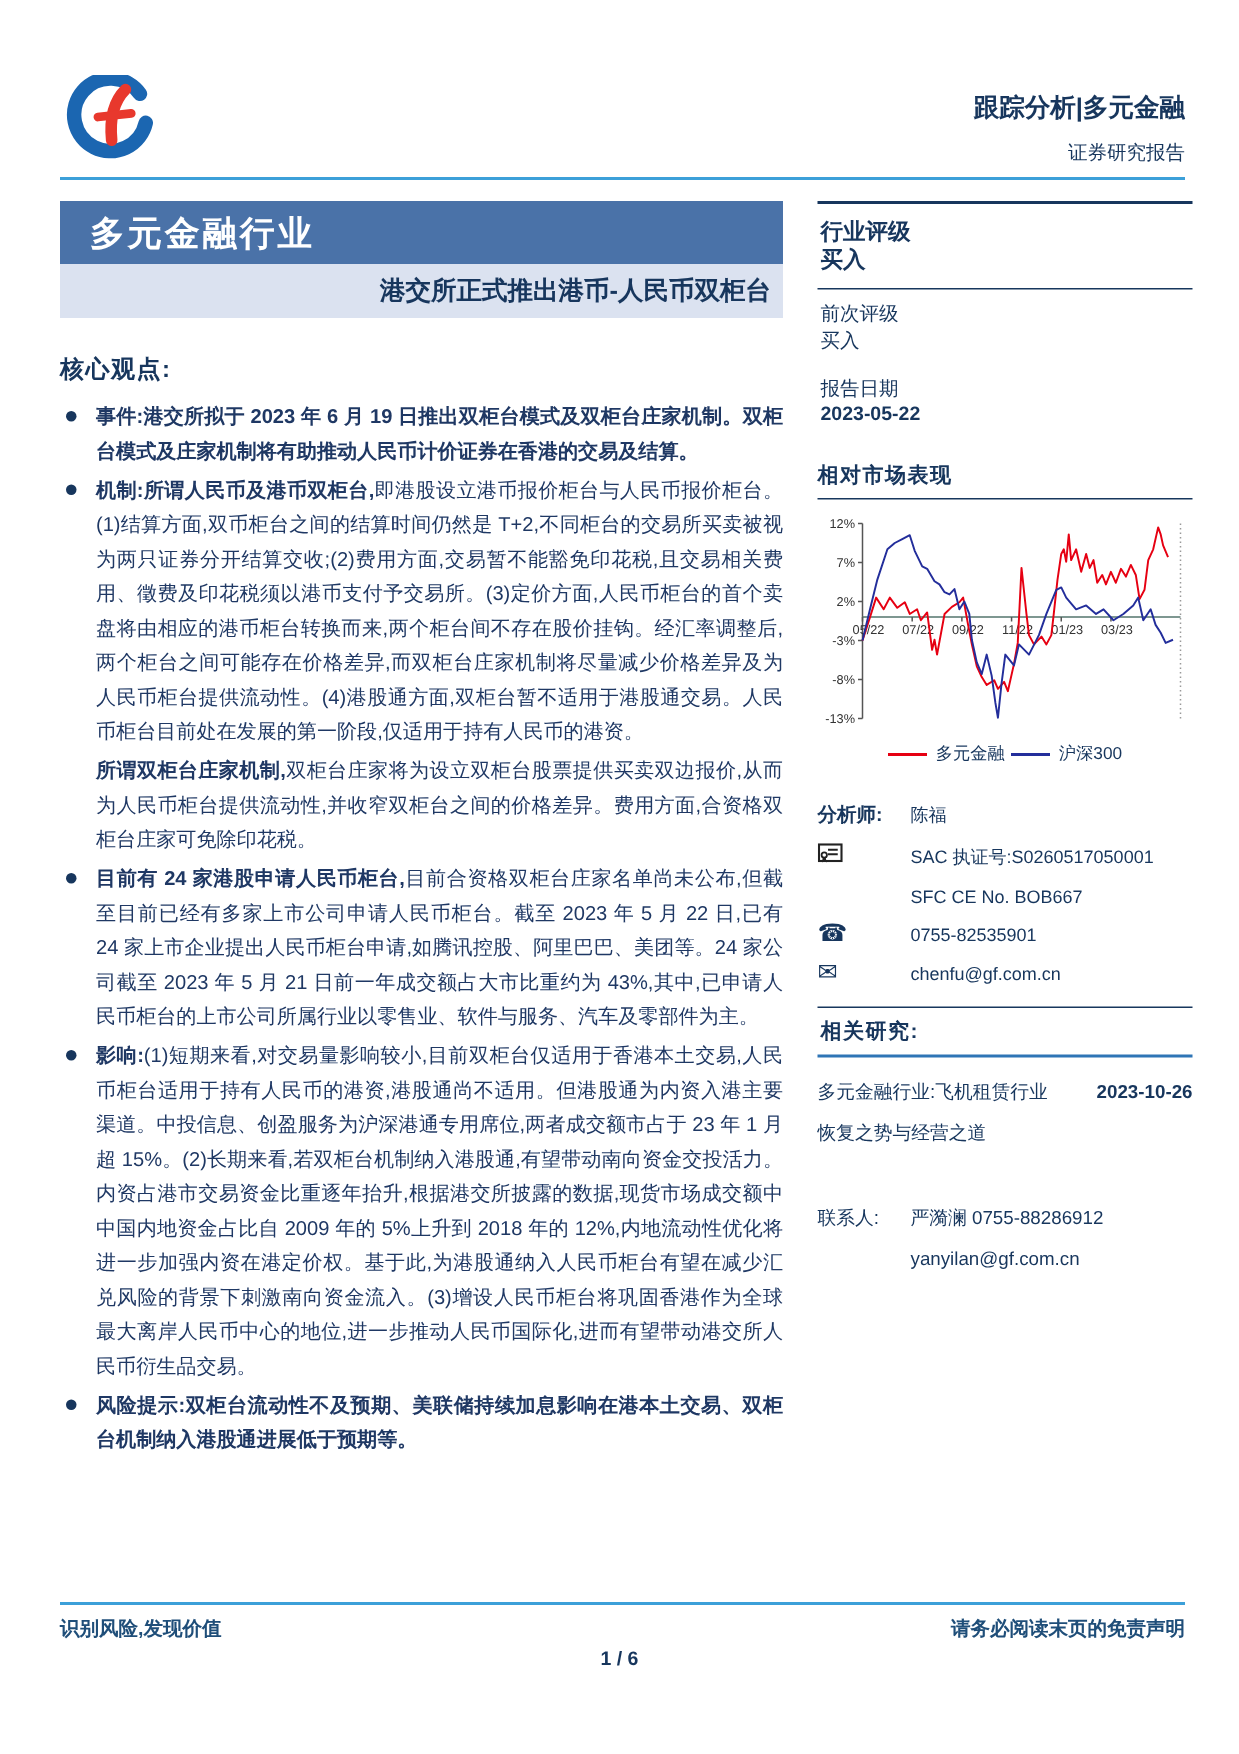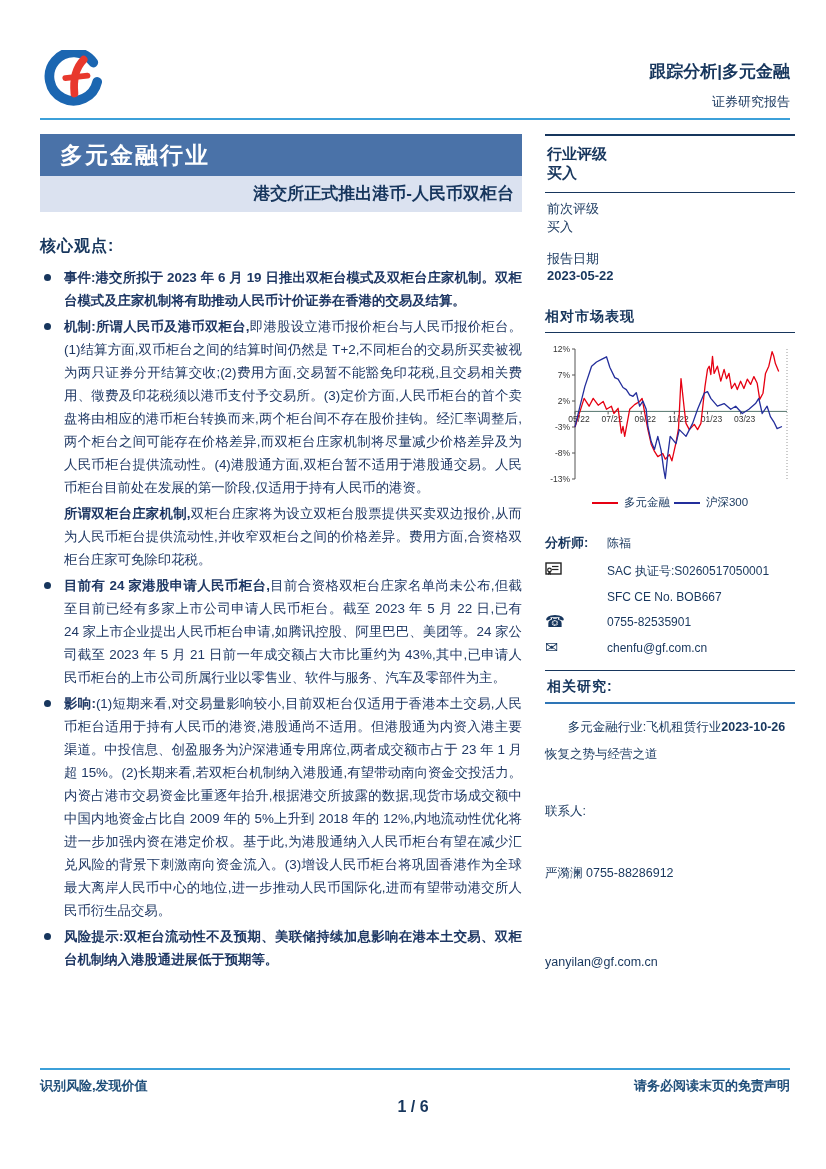--- a/index.html
+++ b/index.html
@@ -44,32 +44,32 @@
   .legend-line { display:inline-block; width:26px; height:0; border-top:2px solid #000; margin-right:6px; }
   .analyst { margin-top:24px; font-size:12px; }
   .a-row { display:flex; align-items:center; margin-bottom:10px; }
   .a-left { width:62px; flex:0 0 62px; }
   .a-label { font-weight:bold; font-size:13px; }
   .a-icon { font-size:16px; line-height:1; }
   .divider { margin-top:14px; border-top:1px solid #17365d; }
   .related-heading { font-weight:bold; font-size:14px; padding:7px 0 6px 2px;
                      border-bottom:2px solid #2e75b6; letter-spacing:1px; }
   .related-item { margin-top:10px; font-size:12.5px; line-height:27px; }
-  .related-row1 { display:flex; justify-content:center;margin-left:13px; }
+  .related-row1 { display:flex; justify-content:space-between; }
   .related-date { font-weight:bold; }
   .contact { margin-top:30px; font-size:12.5px; line-height:27px; }
-  .contact-row { display:flex;flex-direction:column; }
+  .contact-row { display:flex; }
   .c-left { width:62px; flex:0 0 62px; }
 
   
   .ftr-rule { position:absolute; left:40px; right:36px; top:1068px; height:2px; background:#3ca0d9; }
   .ftr-left { position:absolute; left:40px; top:1077px; font-size:13px; font-weight:bold; color:#1f4e79; }
   .ftr-right { position:absolute; right:36px; top:1077px; font-size:13px; font-weight:bold; color:#1f4e79; }
   .ftr-page { position:absolute; left:0; right:0; top:1098px; text-align:center;
-              font-size:16px; font-weight:bold; color:#17365d; }
+              font-size:13px; font-weight:bold; color:#17365d; }
 </style>
 </head>
 <body>
 
 <div class="page">
 
   <div class="hdr-logo">
     <svg class="logo-mark" viewBox="0 0 60 60">
       <path d="M51 13 A25 25 0 1 0 55 33" fill="none" stroke="#1b66b1" stroke-width="10" stroke-linecap="round"></path>
       <path d="M41 10 C33 18 30 30 31.5 45" fill="none" stroke="#e8382d" stroke-width="8" stroke-linecap="round"></path>

